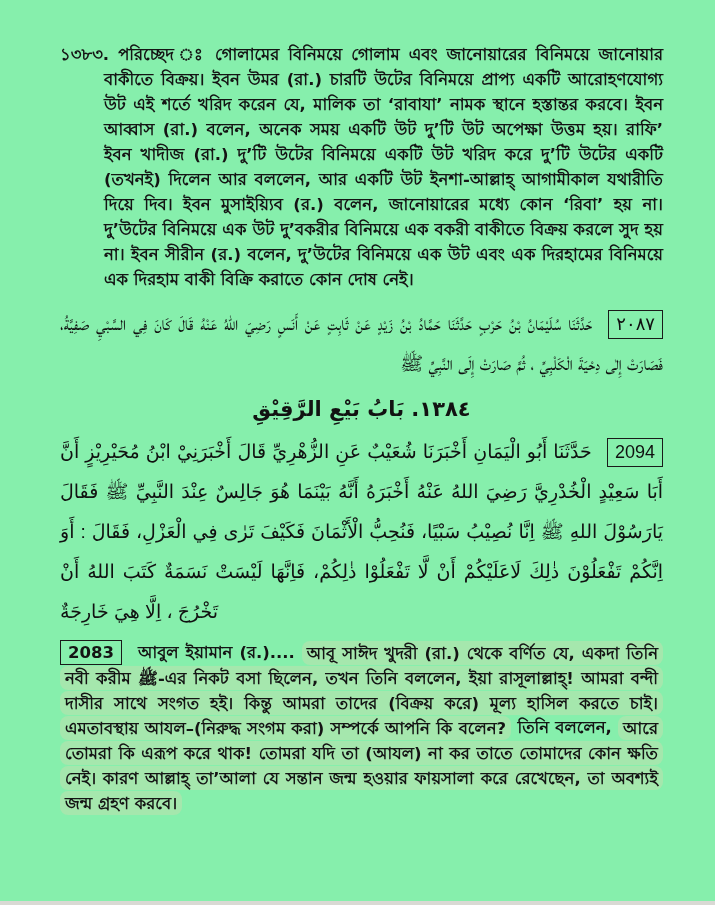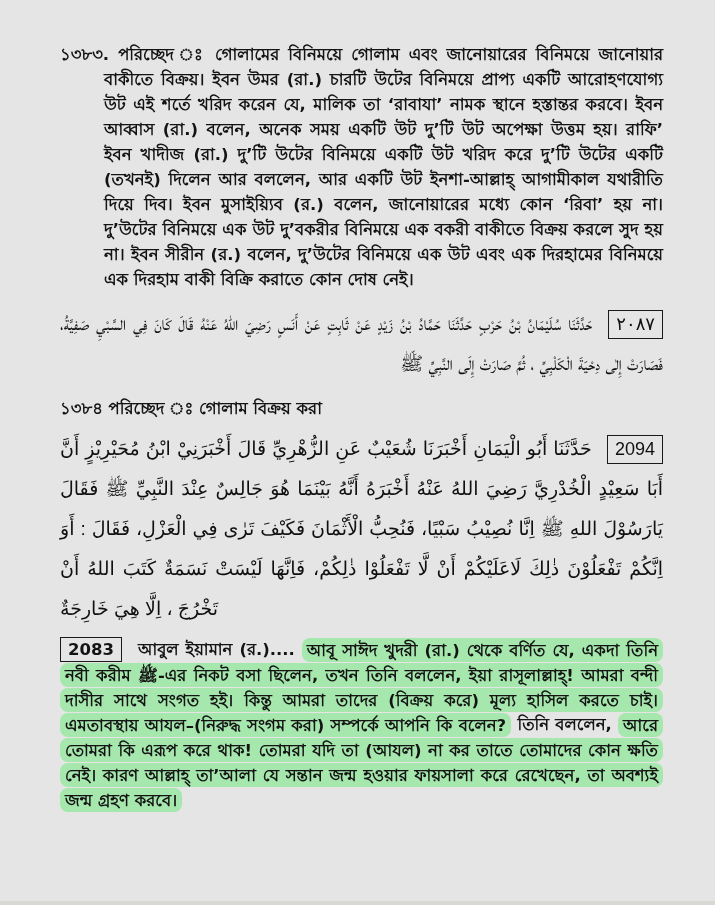--- a/index.html
+++ b/index.html
@@ -10,21 +10,21 @@
   body {
     width: 715px;
     height: 905px;
     overflow: hidden;
     font-family: "DejaVu Sans", sans-serif;
   }
   .page {
     position: relative;
     width: 715px;
     height: 905px;
-    background: #e5e5e5;
+    background: #86efac;
     box-sizing: border-box;
     padding: 36px 52px 0 60px;
     overflow: hidden;
     color: #121212;
   }
   
   .scan-edge {
     position: absolute;
     left: 0; right: 0; bottom: 0;
     height: 4px;
@@ -111,22 +111,22 @@
 <div class="page">
 
   <p class="bn para-hang"><span>১৩৮৩.</span> <span>পরিচ্ছেদ ঃ গোলামের বিনিময়ে গোলাম এবং জানোয়ারের বিনিময়ে জানোয়ার বাকীতে বিক্রয়। ইবন উমর (রা.) চারটি উটের বিনিময়ে প্রাপ্য একটি আরোহণযোগ্য উট এই শর্তে খরিদ করেন যে, মালিক তা ‘রাবাযা’ নামক স্থানে হস্তান্তর করবে। ইবন আব্বাস (রা.) বলেন, অনেক সময় একটি উট দু’টি উট অপেক্ষা উত্তম হয়। রাফি’ ইবন খাদীজ (রা.) দু’টি উটের বিনিময়ে একটি উট খরিদ করে দু’টি উটের একটি (তখনই) দিলেন আর বললেন, আর একটি উট ইনশা-আল্লাহ্‌ আগামীকাল যথারীতি দিয়ে দিব। ইবন মুসাইয়্যিব (র.) বলেন, জানোয়ারের মধ্যে কোন ‘রিবা’ হয় না। দু’উটের বিনিময়ে এক উট দু’বকরীর বিনিময়ে এক বকরী বাকীতে বিক্রয় করলে সুদ হয় না। ইবন সীরীন (র.) বলেন, দু’উটের বিনিময়ে এক উট এবং এক দিরহামের বিনিময়ে এক দিরহাম বাকী বিক্রি করাতে কোন দোষ নেই।</span></p>
 
   <div class="ar mt-ar-2087" dir="rtl">
     <span class="num-box">٢٠٨٧</span>
     <span>حَدَّثَنَا سُلَيْمَانُ بْنُ حَرْبٍ حَدَّثَنَا حَمَّادُ بْنُ زَيْدٍ عَنْ ثَابِتٍ عَنْ أَنَسٍ رَضِيَ اللهُ عَنْهُ قَالَ كَانَ فِي السَّبْيِ صَفِيَّةُ، فَصَارَتْ إِلٰى دِحْيَةَ الْكَلْبِيِّ ، ثُمَّ صَارَتْ إِلَى النَّبِيِّ ﷺ</span>
   </div>
 
 
+  <div class="ar-heading" dir="rtl">١٣٨٤. بَابُ بَيْعِ الرَّقِيْقِ</div>
 
-  <p class="bn bn-heading">১৩৮৪ পরিচ্ছেদ ঃ গোলাম বিক্রয় করা</p>
 
   <div class="ar last-left mt-ar-2088" dir="rtl">
     <span class="num-box">2094</span>
     <span>حَدَّثَنَا أَبُو الْيَمَانِ أَخْبَرَنَا شُعَيْبٌ عَنِ الزُّهْرِيِّ قَالَ أَخْبَرَنِيْ ابْنُ مُحَيْرِيْزٍ أَنَّ أَبَا سَعِيْدٍ الْخُدْرِيَّ رَضِيَ اللهُ عَنْهُ أَخْبَرَهُ أَنَّهُ بَيْنَمَا هُوَ جَالِسٌ عِنْدَ النَّبِيِّ ﷺ فَقَالَ يَارَسُوْلَ اللهِ ﷺ اِنَّا نُصِيْبُ سَبْيًا، فَنُحِبُّ الْأَثْمَانَ فَكَيْفَ تَرٰى فِي الْعَزْلِ، فَقَالَ : أَوَ اِنَّكُمْ تَفْعَلُوْنَ ذٰلِكَ لَاعَلَيْكُمْ أَنْ لَّا تَفْعَلُوْا ذٰلِكُمْ، فَاِنَّهَا لَيْسَتْ نَسَمَةٌ كَتَبَ اللهُ أَنْ تَخْرُجَ ، اِلَّا هِيَ خَارِجَةٌ</span>
   </div>
 
   <p class="bn mt-bn-2088">
     <span class="num-box">2083</span>
     <span>আবুল ইয়ামান (র.)....</span>
     <span class="hl">আবূ সাঈদ খুদরী (রা.) থেকে বর্ণিত যে, একদা তিনি নবী করীম ﷺ-এর নিকট বসা ছিলেন, তখন তিনি বললেন, ইয়া রাসূলাল্লাহ্‌! আমরা বন্দী দাসীর সাথে সংগত হই। কিন্তু আমরা তাদের (বিক্রয় করে) মূল্য হাসিল করতে চাই। এমতাবস্থায় আযল–(নিরুদ্ধ সংগম করা) সম্পর্কে আপনি কি বলেন?</span>

